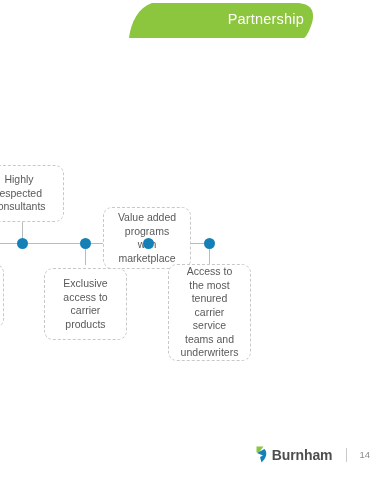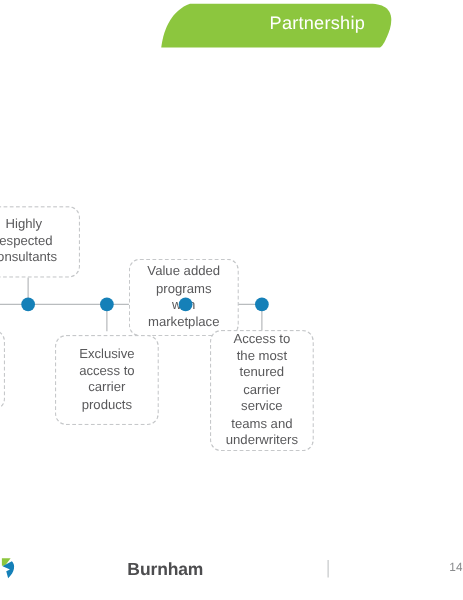--- a/index.html
+++ b/index.html
@@ -25,21 +25,21 @@
   }
   .banner-svg {
     display: block;
   }
   .banner-title {
     position: absolute;
     top: 11px;
     left: 0;
     width: 312px;
     text-align: right;
-    padding-right: 20px;
+    padding-right: 8px;
     box-sizing: border-box;
     color: #ffffff;
     font-size: 14.5px;
     letter-spacing: 0.2px;
     font-family: "Liberation Sans", sans-serif;
   }
 
   
   .diagram {
     position: absolute;
@@ -137,21 +137,21 @@
   }
 
   
   .footer {
     position: absolute;
     left: 0;
     bottom: 17px;
     width: 370px;
     display: flex;
     align-items: center;
-    justify-content: space-between;
+    justify-content: flex-end;
     gap: 0px;
   }
   .logo-mark {
     display: block;
     margin-right: 3px;
   }
   .logo-word {
     font-size: 14px;
     font-weight: bold;
     color: #4d4d4f;

